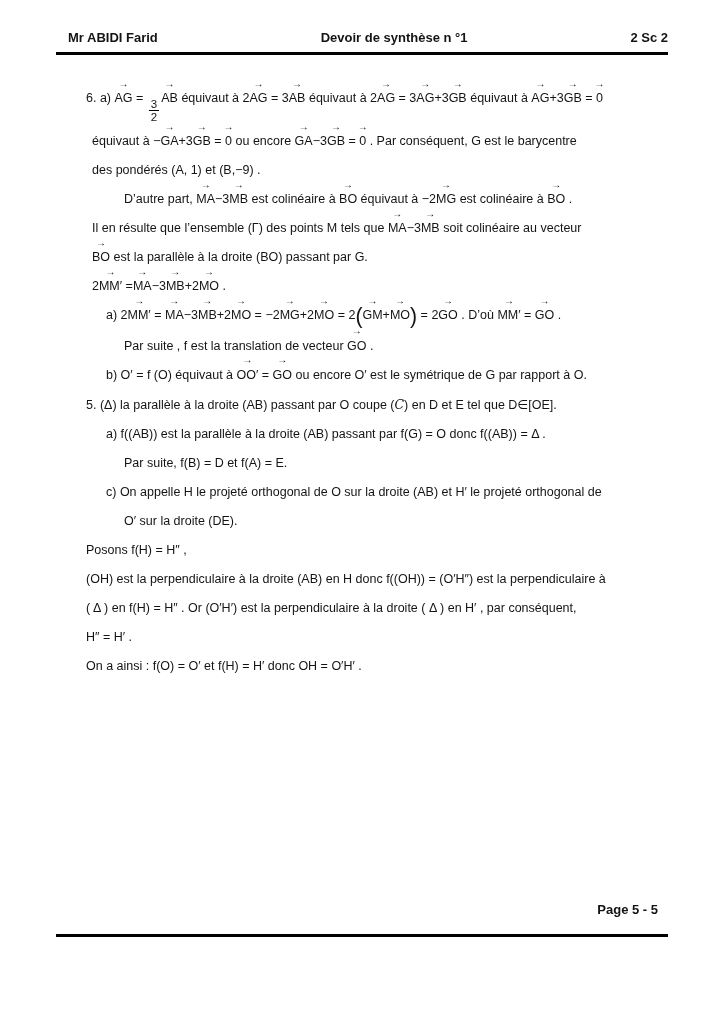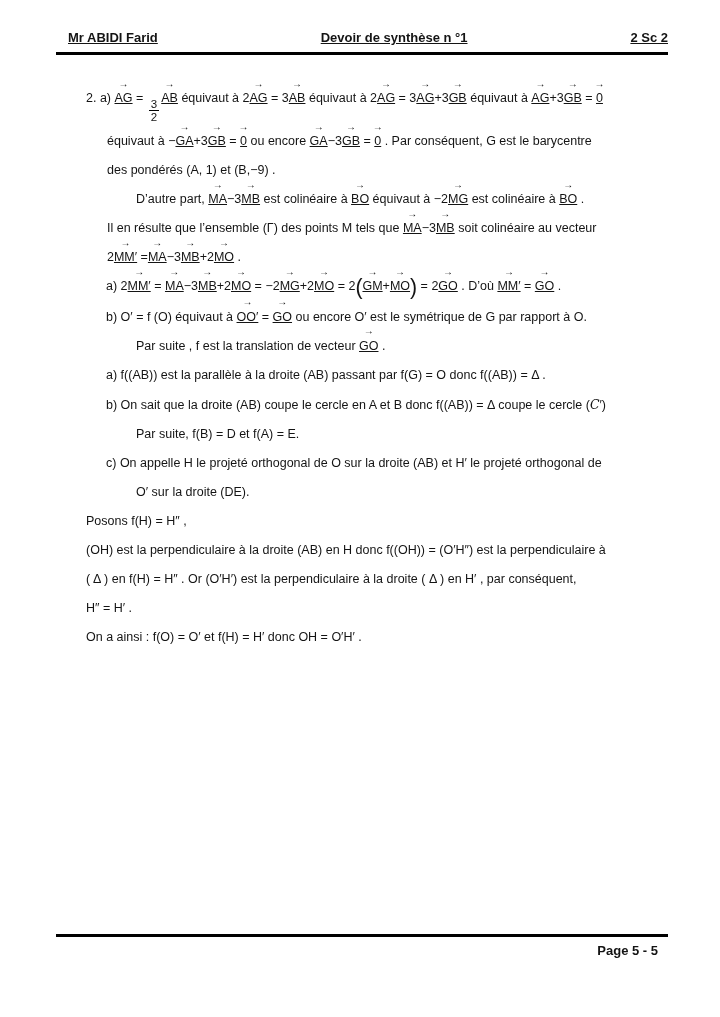--- a/index.html
+++ b/index.html
@@ -11,40 +11,40 @@
     font-family:"Liberation Sans","DejaVu Sans",sans-serif;
     font-size:12.5px;
     color:#141414;
     overflow:hidden;
   }
   .header{
     position:absolute;top:30px;left:56px;right:52px;
     display:flex;justify-content:space-between;align-items:baseline;
     font-size:13px;font-weight:700;
   }
-  .header span{text-decoration:underline;padding-left:12px;}
+  .header span{padding-left:12px;}
   .rule{position:absolute;left:56px;right:52px;background:#000;}
   .rule-top{top:52px;height:2.5px;}
   .rule-bottom{top:934px;height:3px;}
   .footer{
-    position:absolute;top:943px;right:62px;
+    position:absolute;top:902px;right:62px;
     font-size:13px;font-weight:700;
   }
   .doc{position:absolute;top:88px;left:84px;right:30px;}
   .line{
     line-height:21px;
     margin-bottom:8px;
     white-space:nowrap;
   }
   .sp{margin-top:6px;}
   .ind0{margin-left:2px;}
-  .ind1{margin-left:23px;}
+  .ind1{margin-left:8px;}
   .ind2{margin-left:22px;}
-  .ind3{margin-left:52px;}
-  .vec{position:relative;display:inline-block;text-decoration:underline;}
+  .ind3{margin-left:40px;}
+  .vec{position:relative;display:inline-block;}
   .vec::before{
     content:"\2192";
     position:absolute;left:50%;top:-0.95em;
     transform:translateX(-50%);
     font-size:0.8em;line-height:1;
   }
   .frac{
     display:inline-flex;flex-direction:column;align-items:center;
     vertical-align:-0.55em;line-height:1.05;font-size:0.92em;margin:0 2px;
   }
@@ -58,34 +58,35 @@
 
 <div class="page">
   <div class="header">
     <span>Mr ABIDI Farid</span>
     <span>Devoir de synthèse n °1</span>
     <span>2 Sc 2</span>
   </div>
   <div class="rule rule-top"></div>
 
   <div class="doc">
-      <div class="line ind0"><span class="txt">2. a)  </span><span class="vec">AG</span><span class="txt"> = </span><span class="frac">
+      <div class="line ind0"><span class="txt">6. a)  </span><span class="vec">AG</span><span class="txt"> = </span><span class="frac">
           <span class="num">3</span>
           <span class="den">2</span>
         </span><span class="vec">AB</span><span class="txt"> équivaut à  2</span><span class="vec">AG</span><span class="txt"> = 3</span><span class="vec">AB</span><span class="txt">  équivaut à 2</span><span class="vec">AG</span><span class="txt"> = 3</span><span class="vec">AG</span><span class="txt">+3</span><span class="vec">GB</span><span class="txt">  équivaut à  </span><span class="vec">AG</span><span class="txt">+3</span><span class="vec">GB</span><span class="txt"> = </span><span class="vec">0</span></div>
       <div class="line ind1 sp"><span class="txt">équivaut à  −</span><span class="vec">GA</span><span class="txt">+3</span><span class="vec">GB</span><span class="txt"> = </span><span class="vec">0</span><span class="txt">  ou encore  </span><span class="vec">GA</span><span class="txt">−3</span><span class="vec">GB</span><span class="txt"> = </span><span class="vec">0</span><span class="txt"> . Par conséquent, G est le barycentre</span></div>
       <div class="line ind1"><span class="txt">des pondérés (A, 1) et (B,−9) .</span></div>
       <div class="line ind3 sp"><span class="txt">D’autre part, </span><span class="vec">MA</span><span class="txt">−3</span><span class="vec">MB</span><span class="txt"> est colinéaire à </span><span class="vec">BO</span><span class="txt"> équivaut à  −2</span><span class="vec">MG</span><span class="txt"> est colinéaire à </span><span class="vec">BO</span><span class="txt"> .</span></div>
       <div class="line ind1 sp"><span class="txt">Il en résulte que l’ensemble (Γ) des points M tels que  </span><span class="vec">MA</span><span class="txt">−3</span><span class="vec">MB</span><span class="txt">  soit colinéaire au vecteur</span></div>
+      <div class="line ind1 sp"><span class="vec">BO</span><span class="txt">  est la parallèle à la droite (BO) passant par G.</span></div>
       <div class="line ind1"><span class="txt">2</span><span class="vec">MM′</span><span class="txt"> =</span><span class="vec">MA</span><span class="txt">−3</span><span class="vec">MB</span><span class="txt">+2</span><span class="vec">MO</span><span class="txt"> .</span></div>
       <div class="line ind2 sp"><span class="txt">a)  2</span><span class="vec">MM′</span><span class="txt"> = </span><span class="vec">MA</span><span class="txt">−3</span><span class="vec">MB</span><span class="txt">+2</span><span class="vec">MO</span><span class="txt"> = −2</span><span class="vec">MG</span><span class="txt">+2</span><span class="vec">MO</span><span class="txt"> = 2</span><span class="bigp">(</span><span class="vec">GM</span><span class="txt">+</span><span class="vec">MO</span><span class="bigp">)</span><span class="txt"> = 2</span><span class="vec">GO</span><span class="txt"> . D’où  </span><span class="vec">MM′</span><span class="txt"> = </span><span class="vec">GO</span><span class="txt"> .</span></div>
+      <div class="line ind3 sp"><span class="txt">Par suite , f  est la translation de vecteur  </span><span class="vec">GO</span><span class="txt"> .</span></div>
       <div class="line ind2 sp"><span class="txt">b)  O′ = f (O)  équivaut à  </span><span class="vec">OO′</span><span class="txt"> = </span><span class="vec">GO</span><span class="txt">  ou encore  O′  est le symétrique de G par rapport à O.</span></div>
-      <div class="line ind3 sp"><span class="txt">Par suite , f  est la translation de vecteur  </span><span class="vec">GO</span><span class="txt"> .</span></div>
+      <div class="line ind0 sp"><span class="txt">5. (Δ)  la parallèle à la droite (AB) passant par O coupe (</span><span class="scr">C</span><span class="txt">)  en D et  E tel que  D∈[OE].</span></div>
       <div class="line ind2 sp"><span class="txt">a)  f((AB))  est la parallèle à la droite (AB) passant par f(G) = O donc  f((AB)) = Δ .</span></div>
-      <div class="line ind2 sp"><span class="txt">b)  On sait que la droite (AB) coupe le cercle en A et B  donc  f((AB)) = Δ coupe le cercle (</span><span class="scr">C</span><span class="txt">′)</span></div>
       <div class="line ind3"><span class="txt">Par suite, f(B) = D et f(A) = E.</span></div>
       <div class="line ind2 sp"><span class="txt">c)  On appelle H le projeté orthogonal de  O sur la droite (AB) et  H′  le projeté orthogonal de</span></div>
       <div class="line ind3"><span class="txt">O′  sur la droite (DE).</span></div>
       <div class="line ind0 sp"><span class="txt">Posons f(H) = H″ ,</span></div>
       <div class="line ind0 sp"><span class="txt">(OH) est la perpendiculaire à la droite (AB) en H donc f((OH)) = (O′H″)  est la perpendiculaire à</span></div>
       <div class="line ind0"><span class="txt">( Δ )  en f(H) = H″ .  Or  (O′H′)  est la perpendiculaire à la droite ( Δ ) en  H′ , par conséquent,</span></div>
       <div class="line ind0"><span class="txt">H″ = H′ .</span></div>
       <div class="line ind0 sp"><span class="txt">On a ainsi :  f(O) =  O′  et   f(H) = H′  donc   OH = O′H′ .</span></div>
     </div>
 

